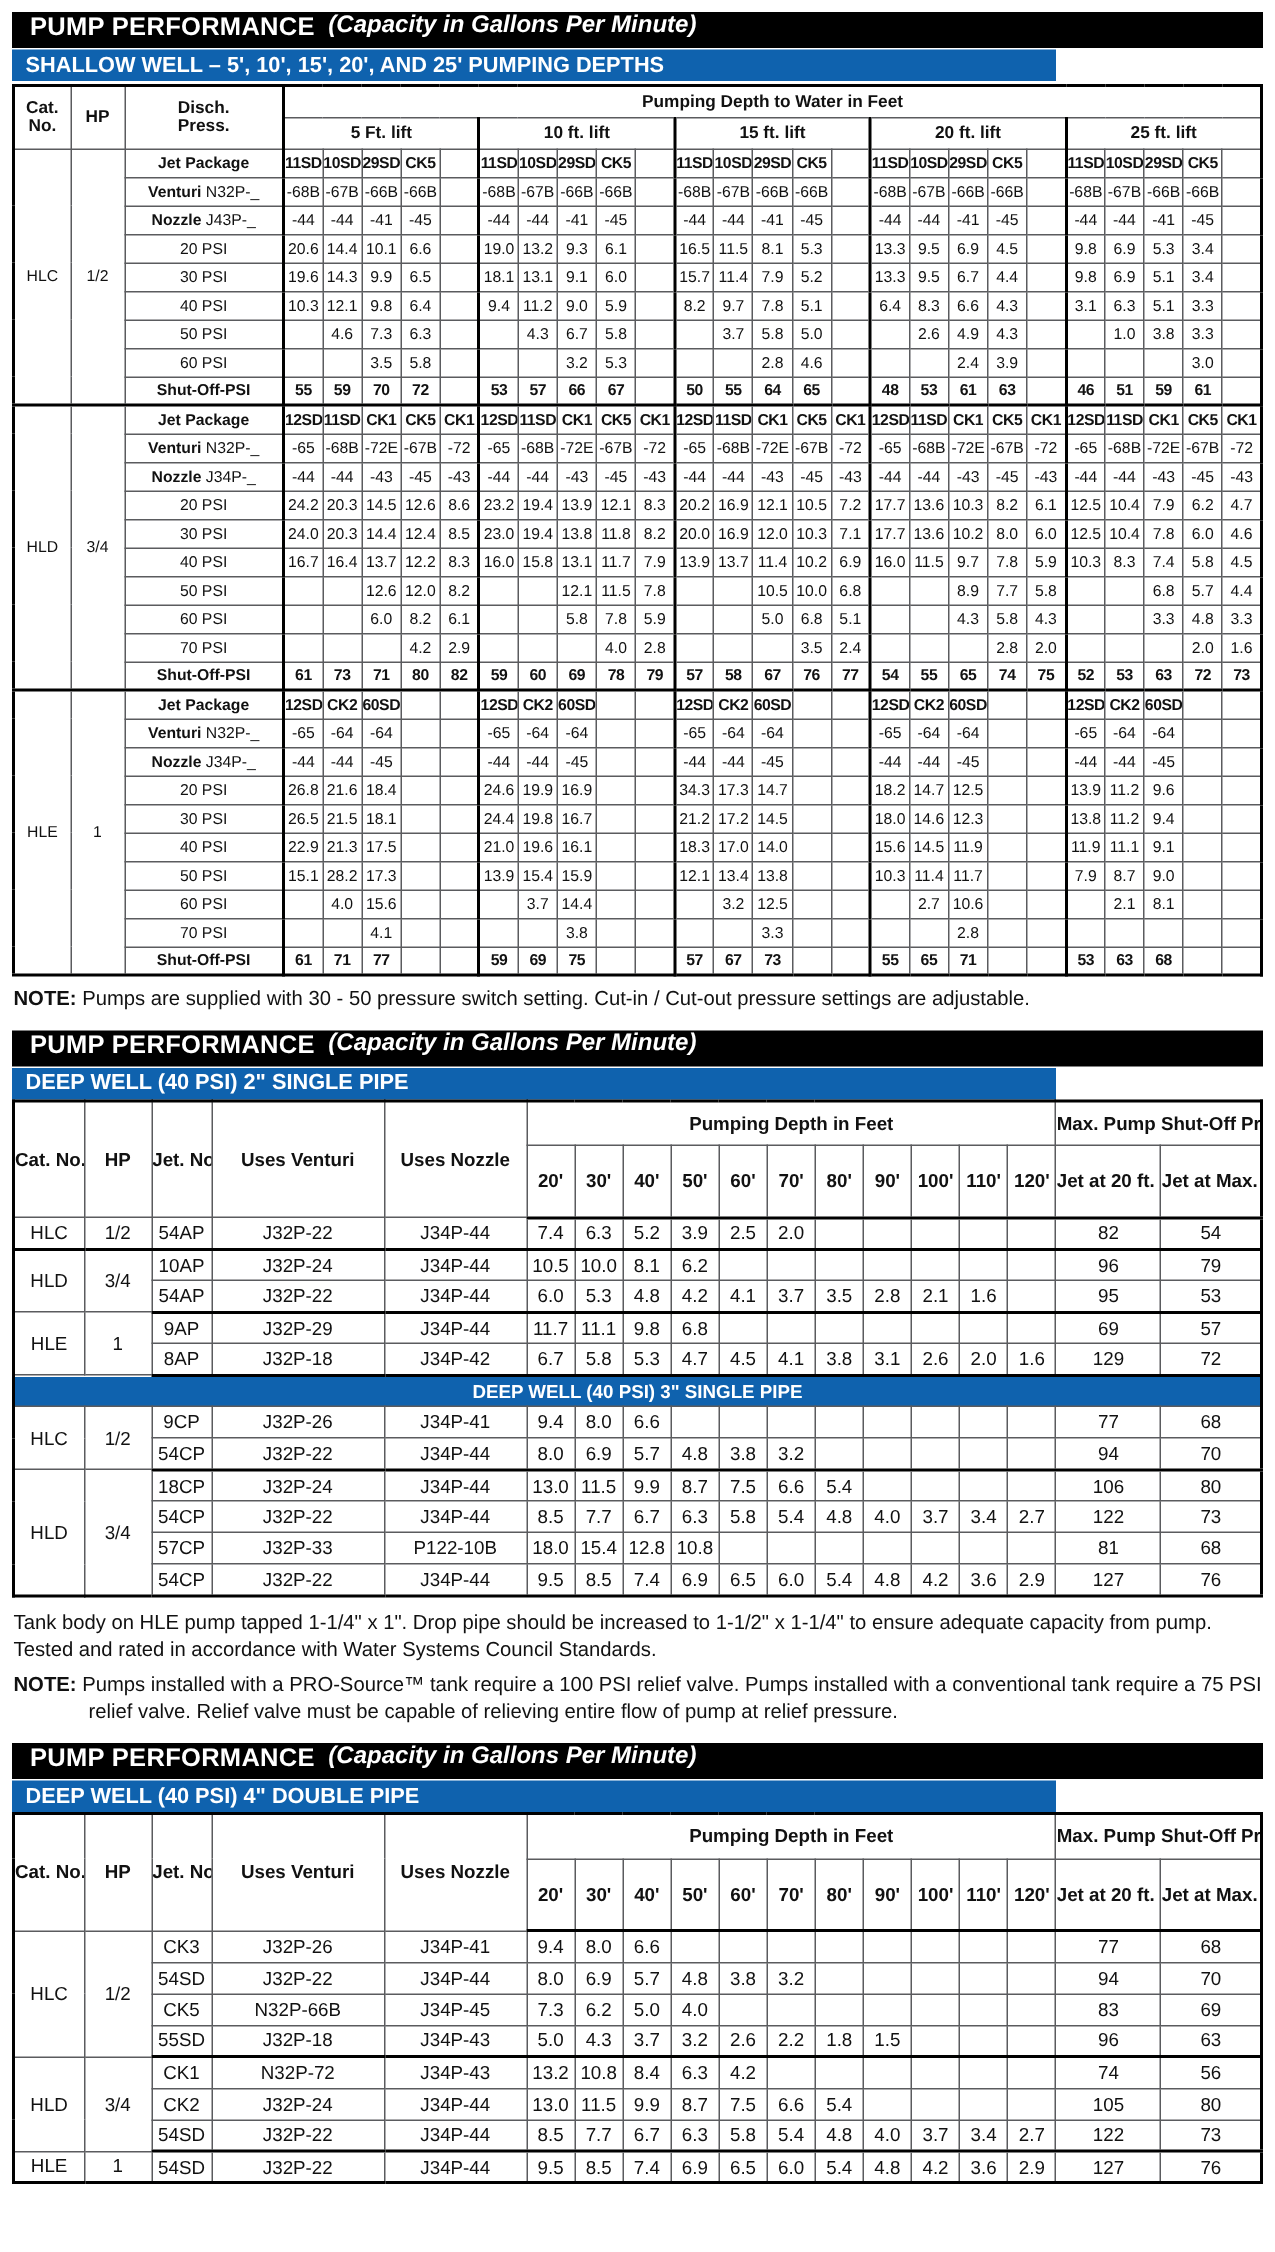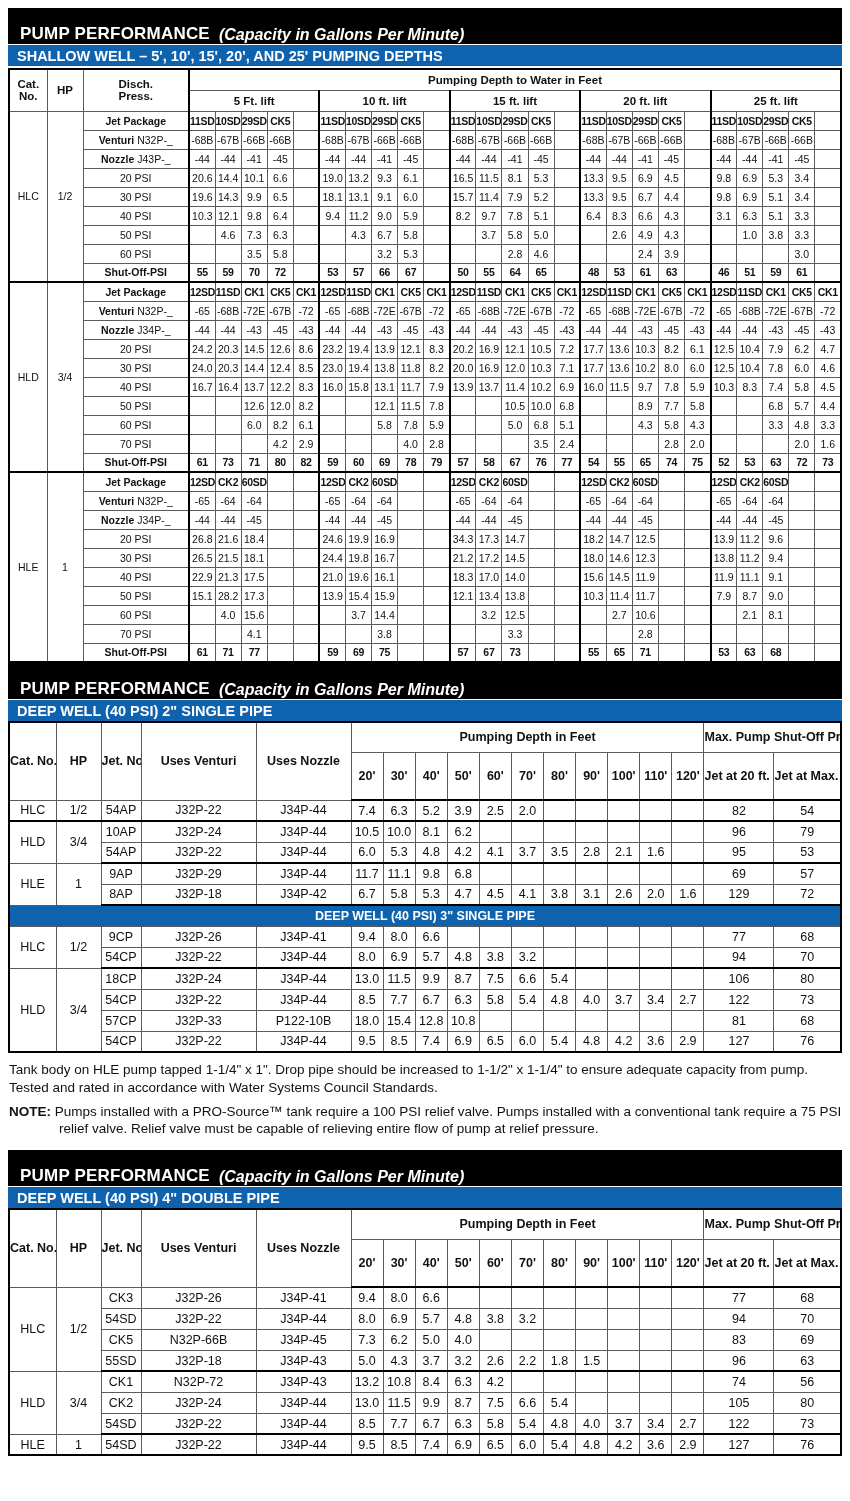--- a/index.html
+++ b/index.html
@@ -1,22 +1,22 @@
 <!DOCTYPE html>
 <html><head>
 <meta charset="utf-8">
 <style>
   *{box-sizing:border-box}
   html,body{margin:0;padding:0;background:#fff}
   body{width:850px;font-family:"Liberation Sans",sans-serif;color:#111}
   .page{padding:8px 8px 0 8px;width:850px}
-  .titlebar{background:#000;color:#fff;height:36px;display:flex;align-items:flex-end;gap:9px;padding:0 12px;width:834px}
+  .titlebar{background:#000;color:#fff;height:24px;display:flex;align-items:flex-start;gap:9px;padding:0 12px;width:834px}
   .t1{font-weight:bold;font-size:17px;letter-spacing:.2px}
   .t2{font-weight:bold;font-style:italic;font-size:16px}
-  .bluebar{color:#fff;font-weight:bold;font-size:14.5px;height:21px;display:flex;align-items:center;padding:0 9px;margin-top:1px;width:834px;background:#0f62ae}
+  .bluebar{color:#fff;font-weight:bold;font-size:14.5px;height:21px;display:flex;align-items:center;padding:0 9px;margin-top:1px;width:696px;background:#0f62ae}
   table{border-collapse:collapse;table-layout:fixed;width:834px;border:2px solid #000}
   th,td{overflow:hidden}
   
   .shallow th,.shallow td{border:1px solid #5a5b5e;text-align:center;vertical-align:middle;padding:0;height:19px;font-size:10.5px;white-space:nowrap}
   .shallow thead th{font-weight:bold;font-size:11.5px;height:21px}
   .prel{white-space:pre-line !important;line-height:1.1}
   .br2{border-right:2px solid #000 !important}
   .shallow tr.secend td{border-bottom:2px solid #000}
   .catcell{border-bottom:2px solid #000 !important;font-size:11px}
   .lab b{font-weight:bold}
@@ -913,20 +913,21 @@
             <td class="bold"></td>
             <td class="bold br2"></td>
             <td class="bold">53</td>
             <td class="bold">63</td>
             <td class="bold">68</td>
             <td class="bold"></td>
             <td class="bold br2"></td>
           </tr>
         </tbody>
     </table>
+    <p class="note"><b>NOTE:</b> <span>Pumps are supplied with 30 - 50 pressure switch setting. Cut-in / Cut-out pressure settings are adjustable.</span></p>
   </section>
 
   <section>
     <div class="titlebar">
       <span class="t1">PUMP PERFORMANCE</span>
       <span class="t2">(Capacity in Gallons Per Minute)</span>
     </div>
     <div class="bluebar" style="background: rgb(15, 98, 174);">DEEP WELL (40 PSI) 2" SINGLE PIPE</div>
     <table class="deep">
       <colgroup>

